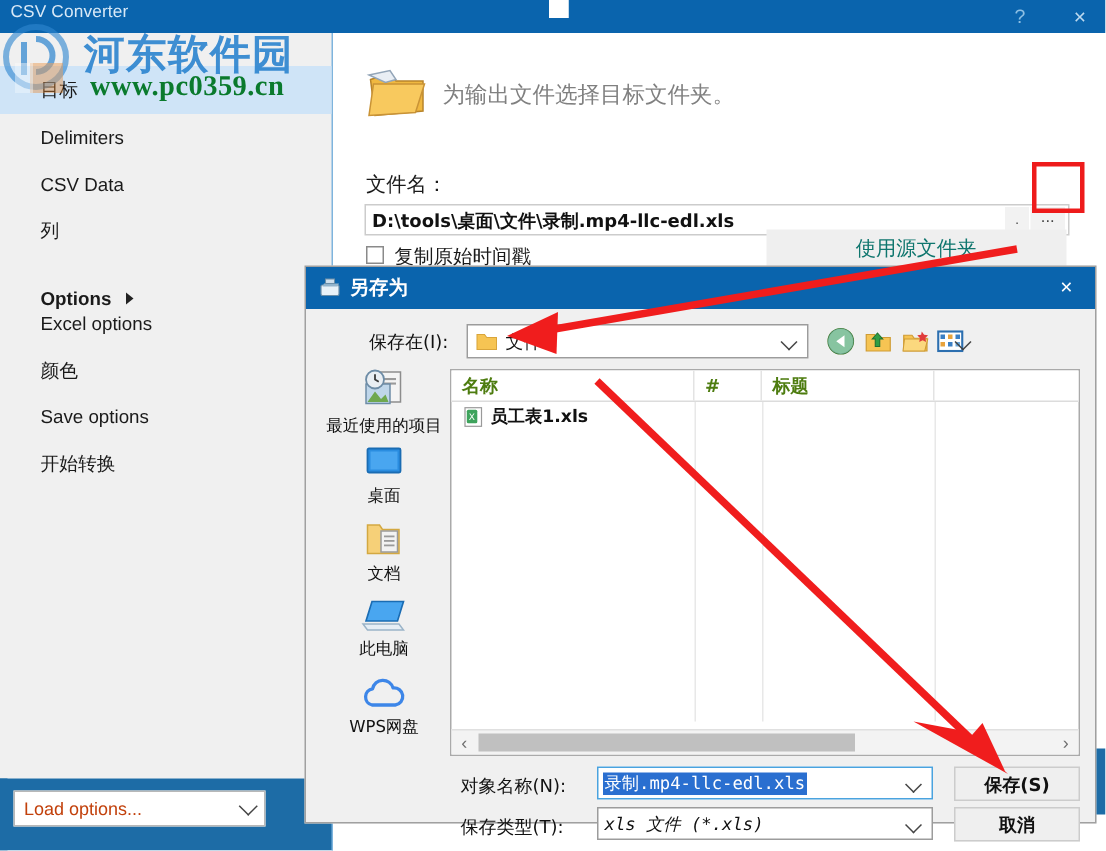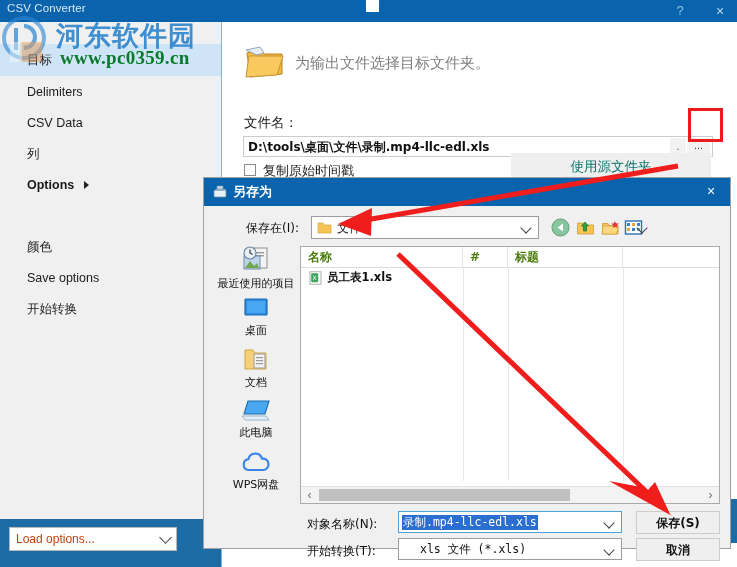--- a/index.html
+++ b/index.html
@@ -242,22 +242,23 @@
   .objname-sel {
     position: absolute; left: 3px; top: 3px; height: 15px;
     background: #2a6fd0; color: #ffffff; font-size: 11.5px;
     font-family: "DejaVu Sans Mono", monospace; line-height: 15px; padding: 0 1px;
   }
   .savetype-combo {
     position: absolute; left: 190px; top: 330px; width: 224px; height: 22px;
     background: #ffffff; border: 1px solid #9c9c9c;
   }
   .savetype-txt {
-    position: absolute; left: 21px; top: 3px; font-size: 11.5px; color: #111;
+    position: absolute; left: 4px; top: 3px; font-size: 11.5px; color: #111;
     font-family: "DejaVu Sans Mono", monospace;
+    font-style: italic;
   }
   .btn-save, .btn-cancel {
     position: absolute; left: 428px; width: 84px; height: 23px;
     background: #efefef; border: 1px solid #cccccc;
     font-size: 12px; color: #111; text-align: center; line-height: 22px;
     font-family: "DejaVu Sans", sans-serif; font-weight: bold;
   }
   .btn-save { top: 303px; }
   .btn-cancel { top: 330px; }
 
@@ -293,23 +294,26 @@
       </div>
       <div class="nav-item" style="top:54px">
         <span class="lbl">Delimiters</span>
       </div>
       <div class="nav-item" style="top:85px">
         <span class="lbl">CSV Data</span>
       </div>
       <div class="nav-item" style="top:116px">
         <span class="lbl">列</span>
       </div>
-      <div class="nav-item bold" style="top:147px">
+      <div class="nav-item bold" style="top:161px">
         <span class="lbl">Options</span>
         <span class="nav-arrow"></span>
+      </div>
+      <div class="nav-item" style="top:178px">
+        <span class="lbl">Excel options</span>
       </div>
       <div class="nav-item" style="top:209px">
         <span class="lbl">颜色</span>
       </div>
       <div class="nav-item" style="top:240px">
         <span class="lbl">Save options</span>
       </div>
       <div class="nav-item" style="top:271px">
         <span class="lbl">开始转换</span>
       </div>
@@ -466,21 +470,21 @@
           <span class="hs-right">›</span>
         </div>
       </div>
 
       <div class="lbl-objname">对象名称(N):</div>
       <div class="objname-combo">
         <span class="objname-sel">录制.mp4-llc-edl.xls</span>
         <span class="combo-caret"></span>
       </div>
 
-      <div class="lbl-savetype">开始转换(T):</div>
+      <div class="lbl-savetype">保存类型(T):</div>
       <div class="savetype-combo">
         <span class="savetype-txt">xls 文件 (*.xls)</span>
         <span class="combo-caret"></span>
       </div>
 
       <div class="btn-save">保存(S)</div>
       <div class="btn-cancel">取消</div>
     </div>
   </div>
 

